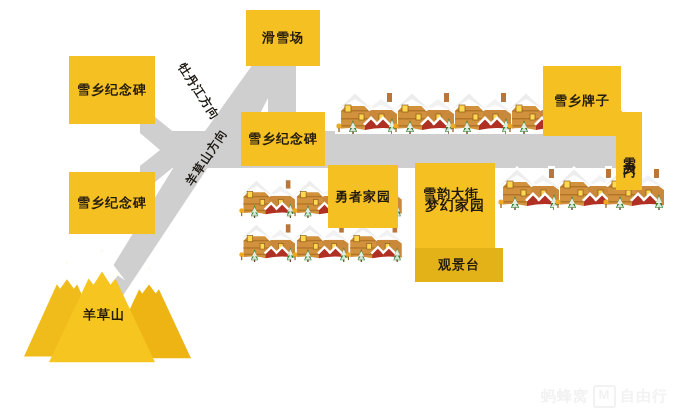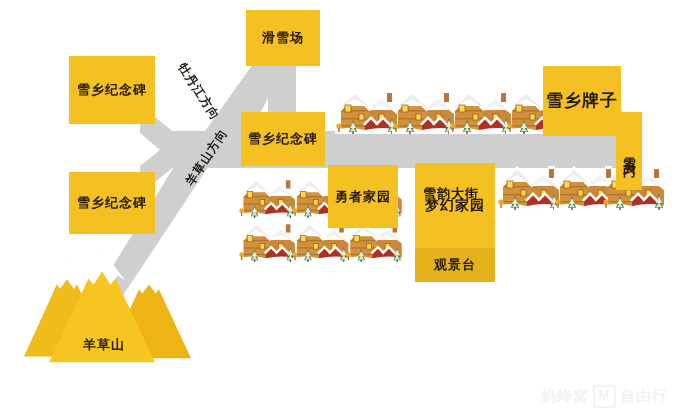--- a/index.html
+++ b/index.html
@@ -203,41 +203,41 @@
 </div>
 
 <div class="lbl" style="left:246px;top:10px;width:74px;height:56px;font-size:13px;">
   <span>滑雪场</span>
 </div>
 
 <div class="lbl" style="left:241px;top:112px;width:84px;height:54px;font-size:13px;">
   <span>雪乡纪念碑</span>
 </div>
 
-<div class="lbl" style="left:543px;top:66px;width:78px;height:70px;font-size:17px;">
+<div class="lbl" style="left:543px;top:66px;width:78px;height:70px;font-size:13px;">
   <span>雪乡牌子</span>
 </div>
 
 <div class="lbl vert" style="left:616px;top:112px;width:26px;height:78px;font-size:13px;">
   <span>雪乡大门</span>
 </div>
 
 <div class="lbl" style="left:328px;top:165px;width:70px;height:63px;font-size:13px;">
   <span>勇者家园</span>
 </div>
 
 <div class="lbl" style="left:415px;top:163px;width:80px;height:85px;font-size:14px;">
   <span>梦幻家园</span>
 </div>
 
-<div class="obs" style="left:415px;top:248px;width:80px;height:34px;font-size:13px;">
+<div class="obs" style="left:415px;top:248px;width:88px;height:34px;font-size:13px;">
   <span>观景台</span>
 </div>
 
-<div style="position:absolute;left:68px;top:334px;width:72px;height:22px;display:flex;align-items:center;justify-content:center;color:#241a0c;font-weight:bold;font-size:13px;letter-spacing:1px;">
+<div style="position:absolute;left:68px;top:304px;width:72px;height:22px;display:flex;align-items:center;justify-content:center;color:#241a0c;font-weight:bold;font-size:13px;letter-spacing:1px;">
   <span>羊草山</span>
 </div>
 
 <div class="roadlbl" style="left:188px;top:60px;font-size:12px;transform:rotate(57deg);transform-origin:left top;">
   <span>牡丹江方向</span>
 </div>
 
 <div class="roadlbl" style="left:182px;top:180px;font-size:12px;transform:rotate(-57deg);transform-origin:left top;">
   <span>羊草山方向</span>
 </div>

